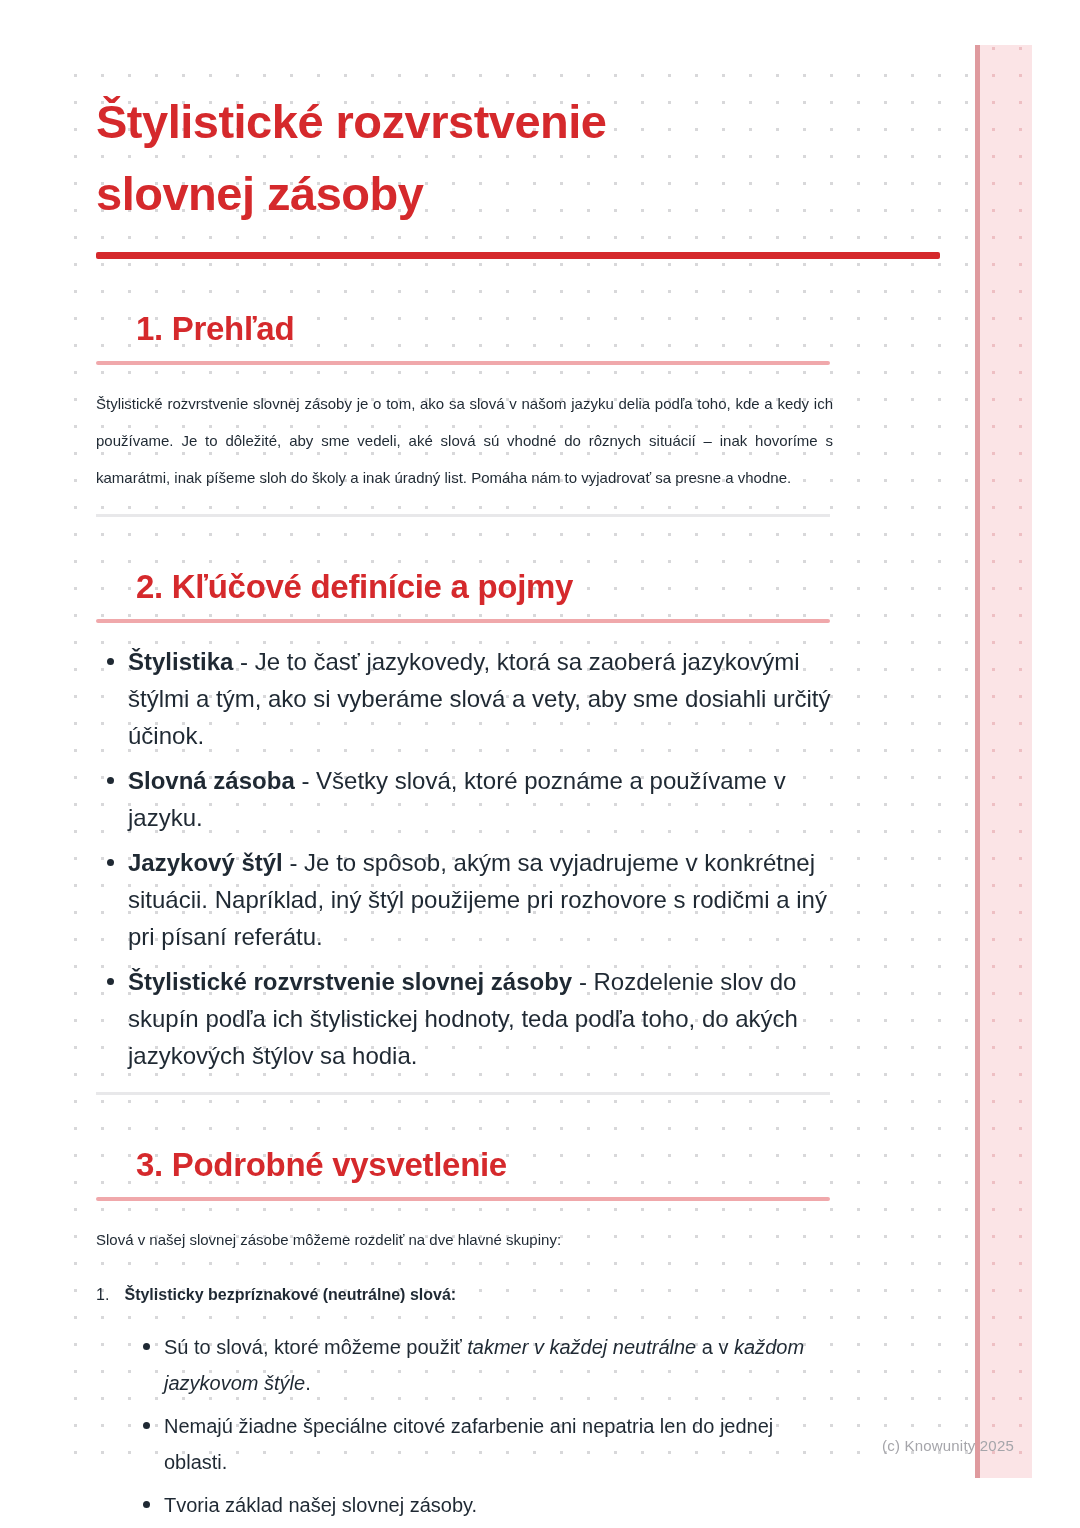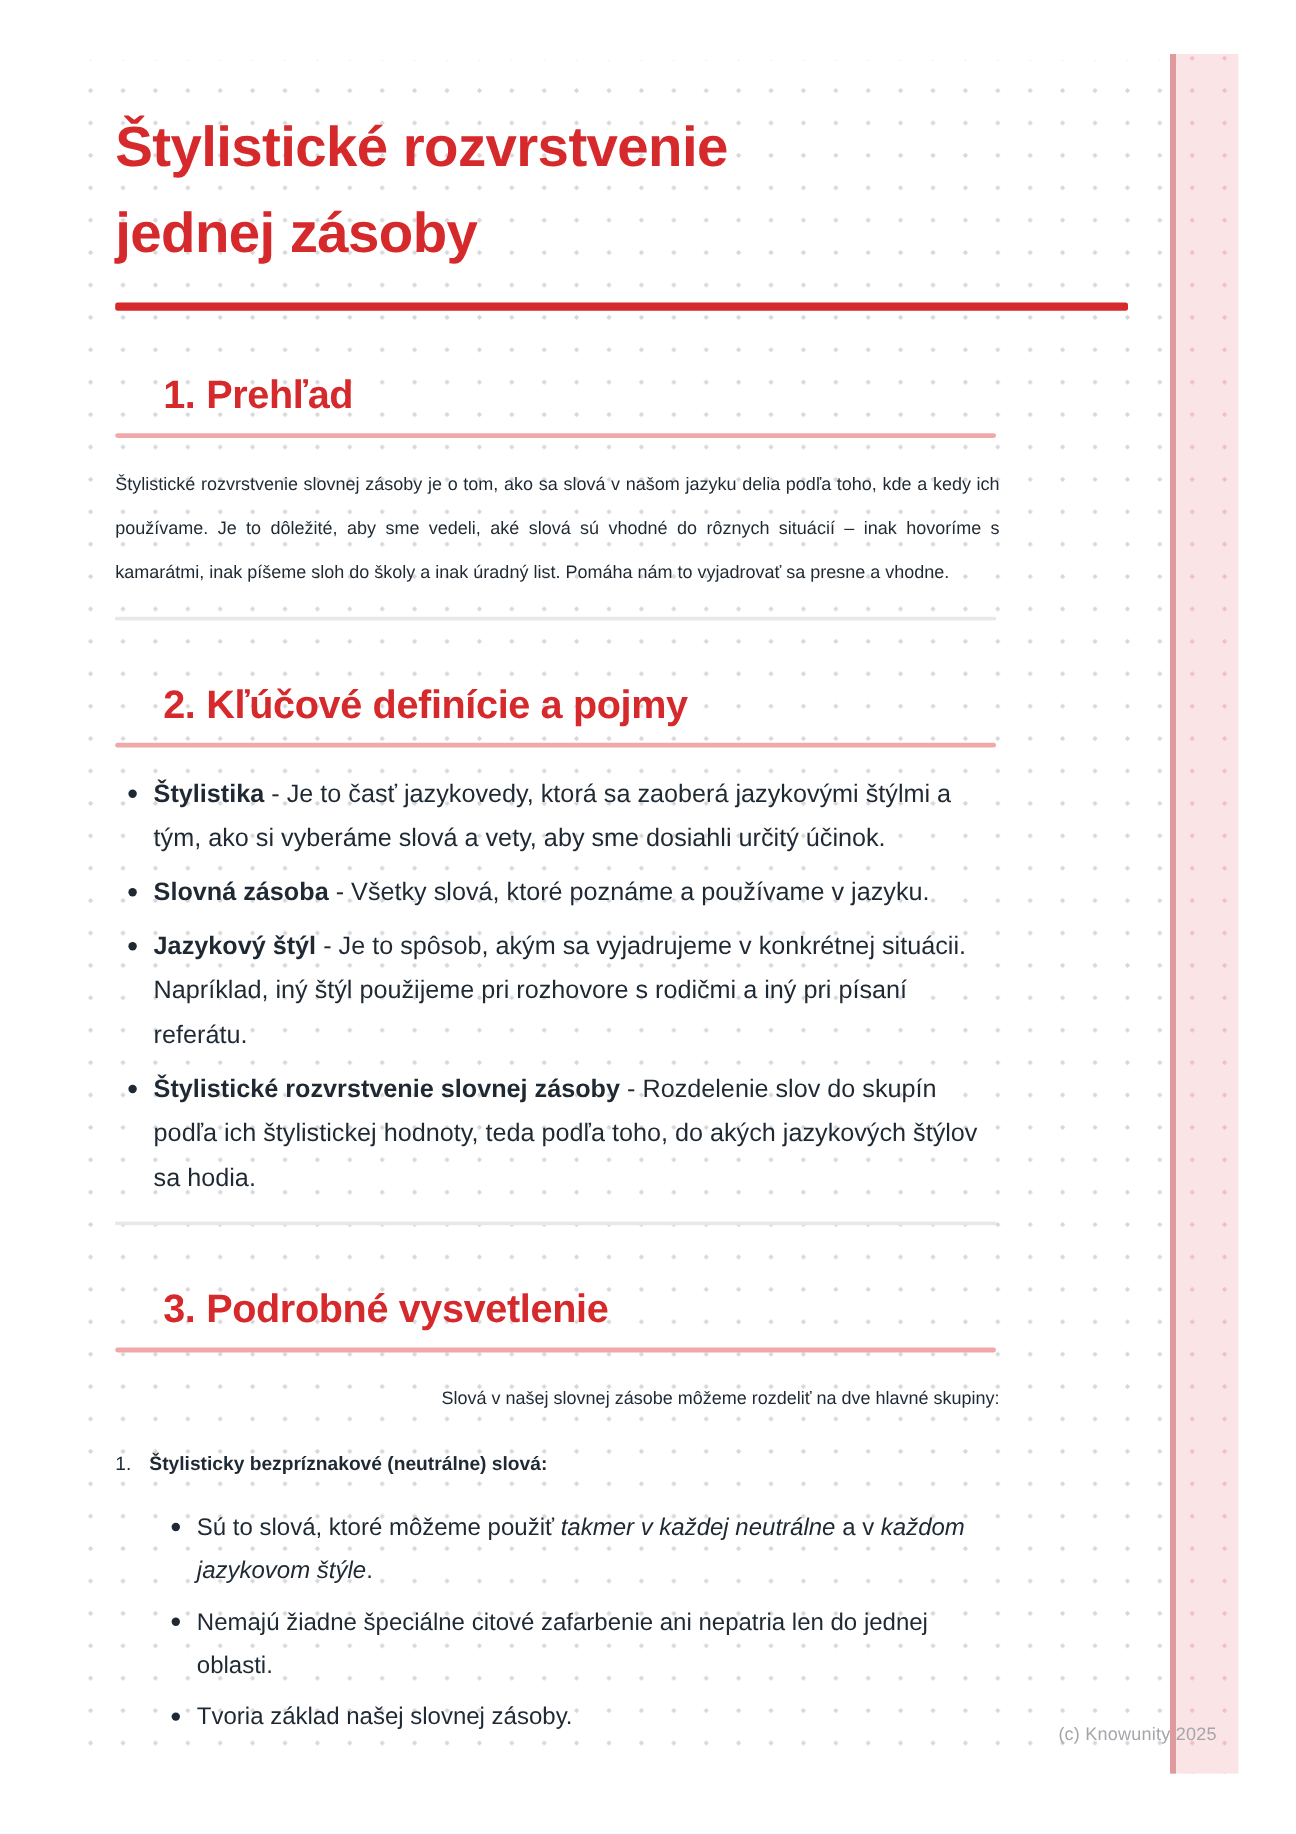--- a/index.html
+++ b/index.html
@@ -41,25 +41,25 @@
   .rule-thick{margin-top:22px;width:844px;height:7px;background:var(--accent);border-radius:2px;}
   h2{
     margin-top:50px;font-size:33px;line-height:40px;font-weight:bold;
     color:var(--accent);letter-spacing:-0.3px;margin-left:40px;
   }
   .rule-pink{margin-top:12px;width:734px;height:4px;background:var(--underline);border-radius:2px;}
   .para{
     margin-top:20px;width:737px;font-size:15px;line-height:37px;
     text-align:justify;
   }
-  .para.short{text-align:right;}
+  .para.short{text-align:left;}
   .divider{margin-top:18px;width:734px;height:3px;background:var(--divider);}
   ul.def-list{margin-top:20px;width:737px;list-style:none;}
   ul.def-list>li{
-    position:relative;padding-left:32px;font-size:21px;line-height:37px;
+    position:relative;padding-left:32px;font-size:24px;line-height:37px;
     margin-bottom:8px;
   }
   ul.def-list>li::before{
     content:"";position:absolute;left:11px;top:15px;width:7px;height:7px;
     border-radius:50%;background:var(--text);
   }
   .term{font-weight:bold;}
   .num-item{margin-top:18px;font-size:16px;line-height:37px;}
   .num{display:inline-block;min-width:24px;}
   .num-label{font-weight:bold;}
@@ -81,21 +81,21 @@
 </head>
 <body>
 
 <div class="dot-field"></div>
 <div class="stripe"></div>
 
 <div class="content">
 
   <h1>
     <span>Štylistické rozvrstvenie</span>
-    <span>jednej zásoby</span>
+    <span>slovnej zásoby</span>
   </h1>
   <div class="rule-thick"></div>
 
   <h2>1. Prehľad</h2>
   <div class="rule-pink"></div>
   <p class="para">Štylistické rozvrstvenie slovnej zásoby je o tom, ako sa slová v našom jazyku delia podľa toho, kde a kedy ich používame. Je to dôležité, aby sme vedeli, aké slová sú vhodné do rôznych situácií – inak hovoríme s kamarátmi, inak píšeme sloh do školy a inak úradný list. Pomáha nám to vyjadrovať sa presne a vhodne.</p>
 
   <div class="divider"></div>
 
   <h2>2. Kľúčové definície a pojmy</h2>

